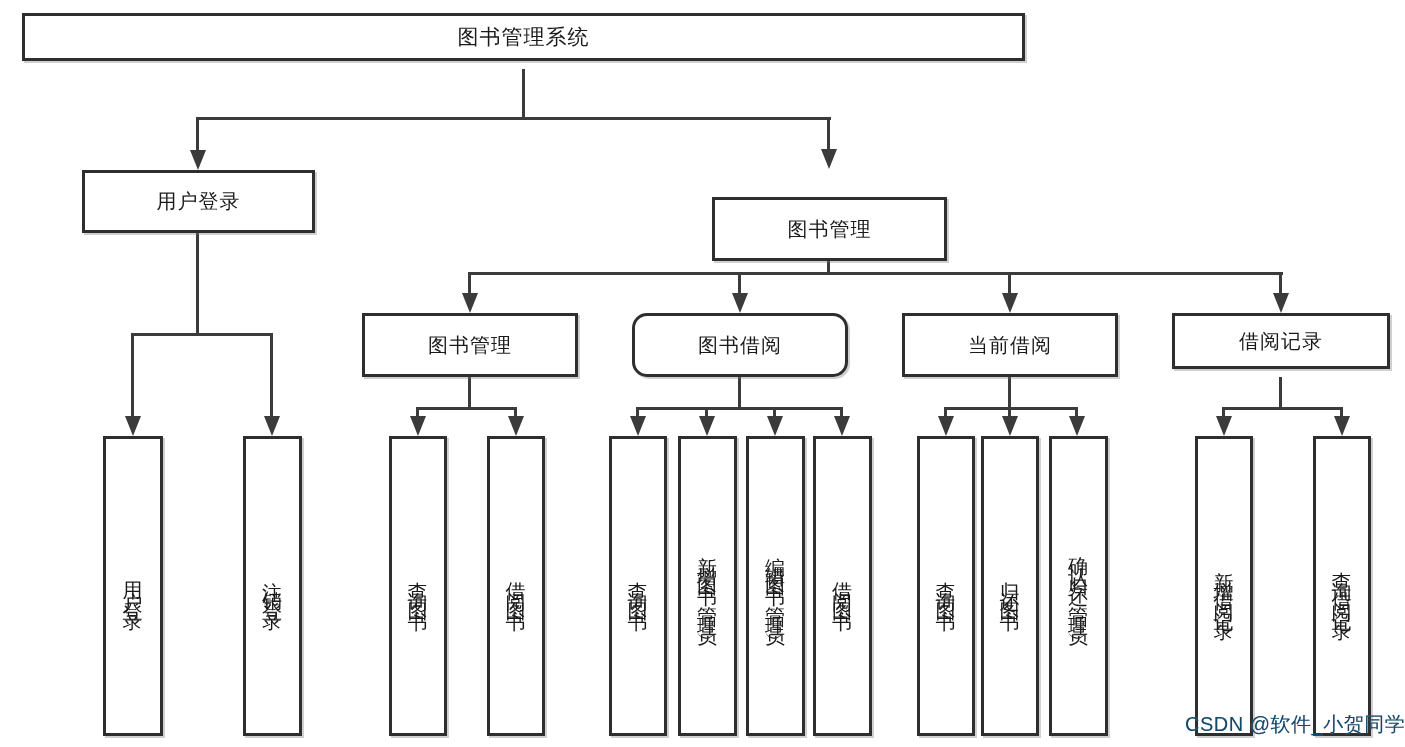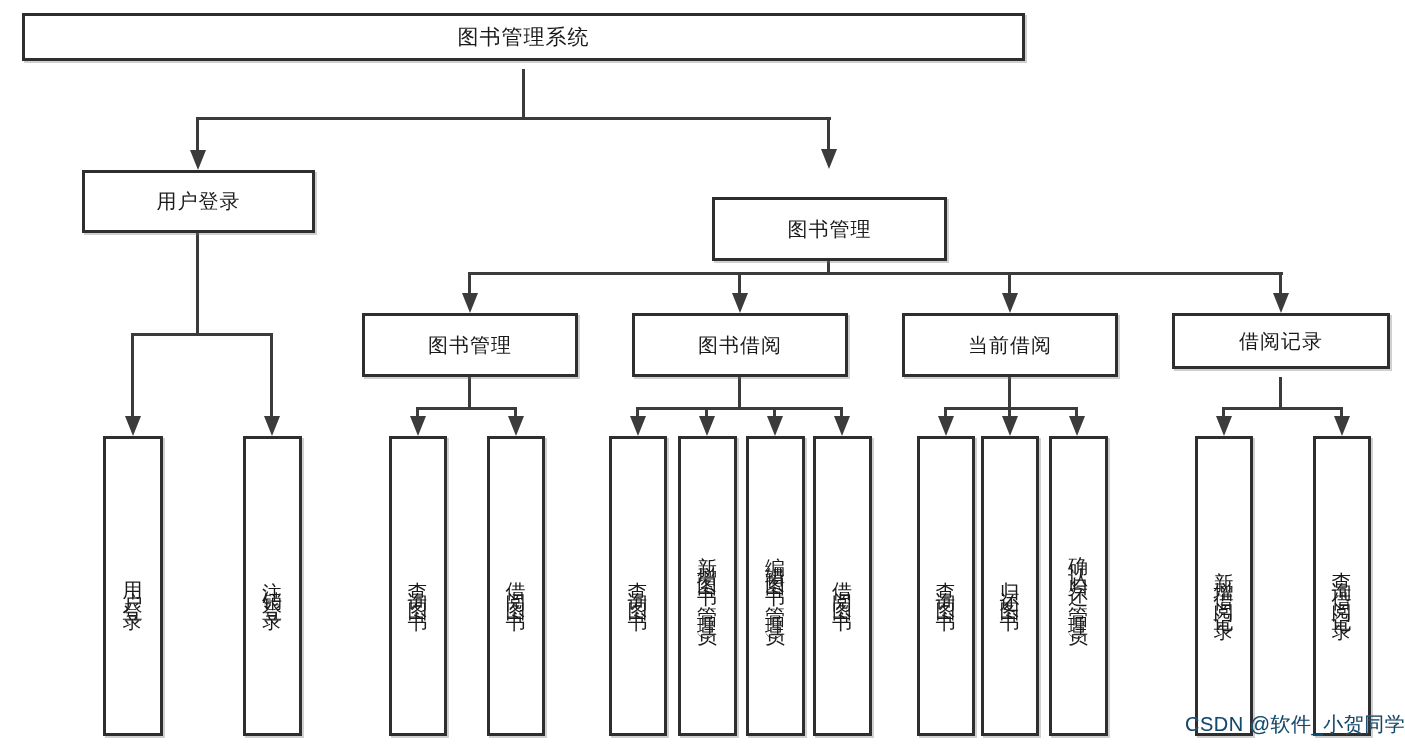--- a/index.html
+++ b/index.html
@@ -109,21 +109,21 @@
   <div class="box" style="left:82px;top:170px;width:233px;height:63px;">
     <span>用户登录</span>
   </div>
   <div class="box" style="left:712px;top:169px;width:235px;height:64px;margin-top:28px;">
     <span>图书管理</span>
   </div>
 
   <div class="box" style="left:362px;top:313px;width:216px;height:64px;">
     <span>图书管理</span>
   </div>
-  <div class="box" style="left:632px;top:313px;width:216px;height:64px;">
+  <div class="box" style="left:632px;top:313px;width:216px;height:64px;border-radius:15px;">
     <span>图书借阅</span>
   </div>
   <div class="box" style="left:902px;top:313px;width:216px;height:64px;">
     <span>当前借阅</span>
   </div>
   <div class="box" style="left:1172px;top:313px;width:218px;height:56px;">
     <span>借阅记录</span>
   </div>
 
   <div class="box vbox" style="left:103px;top:436px;width:60px;height:300px;">

